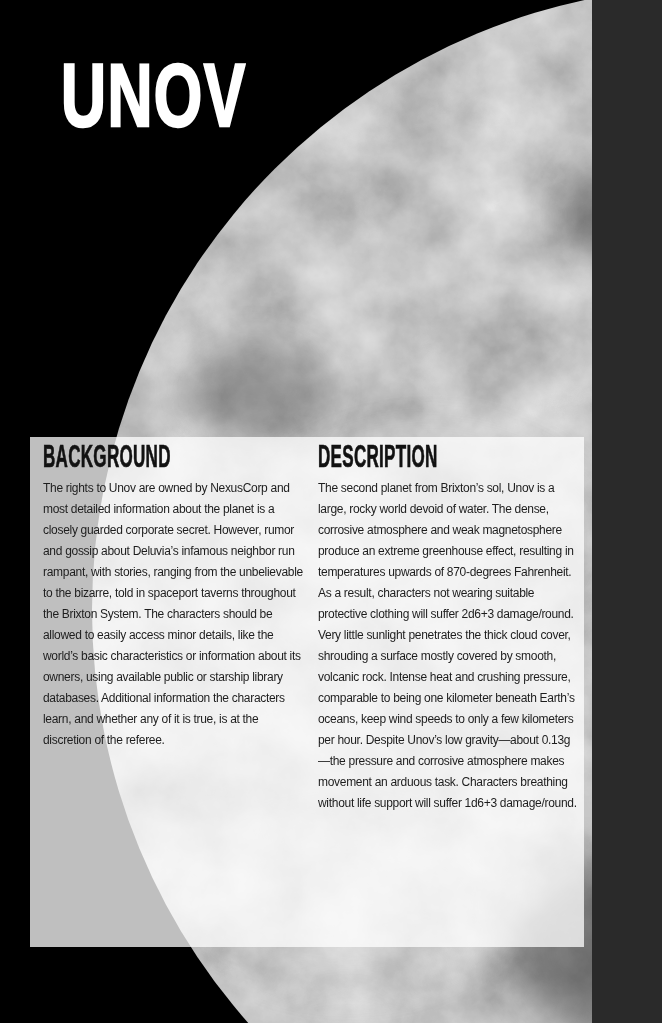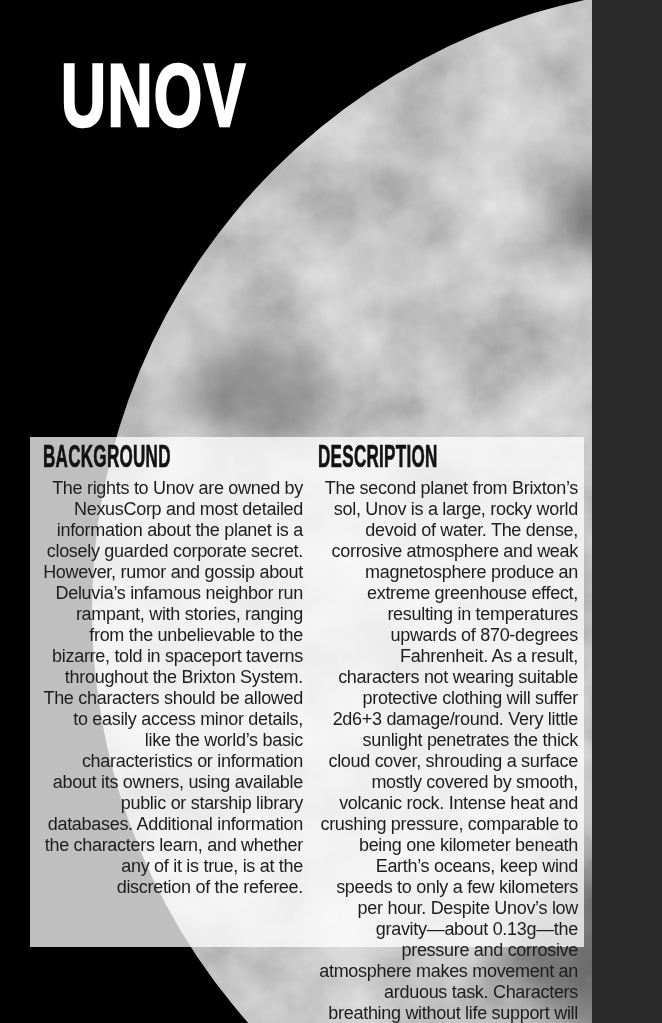--- a/index.html
+++ b/index.html
@@ -59,25 +59,24 @@
     font-weight: bold;
     letter-spacing: 0.5px;
     color: var(--heading-color, #121212);
     -webkit-text-stroke: 0.7px var(--heading-color, #121212);
     transform: scaleX(0.55);
     transform-origin: left top;
     white-space: nowrap;
   }
   .section-body {
     margin: 0;
-    font-size: 18px;
+    font-size: 12px;
     line-height: 21px;
     letter-spacing: -0.3px;
     color: var(--body-color, #1d1d1d);
-    text-align: right;
   }
   .corner-marker {
     position: absolute;
     left: 650px;
     top: 996px;
     width: 52px;
     height: 52px;
     border-radius: 50%;
     background: var(--marker, #d62e84);
   }

